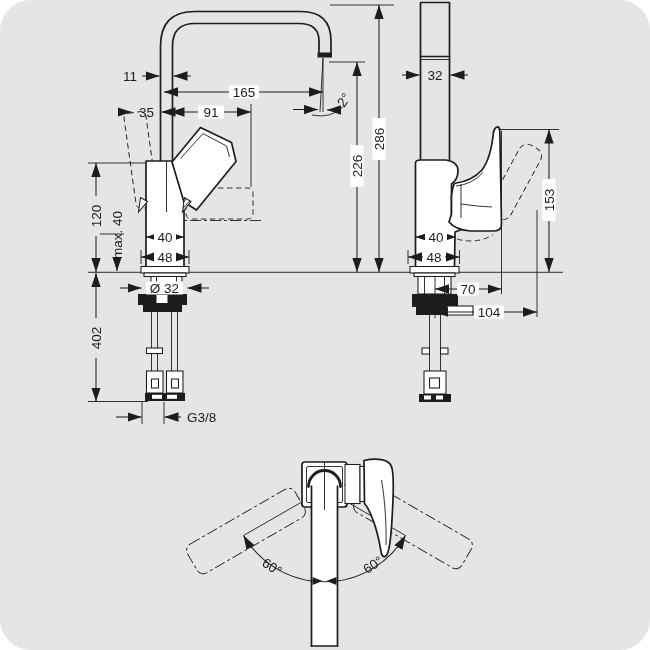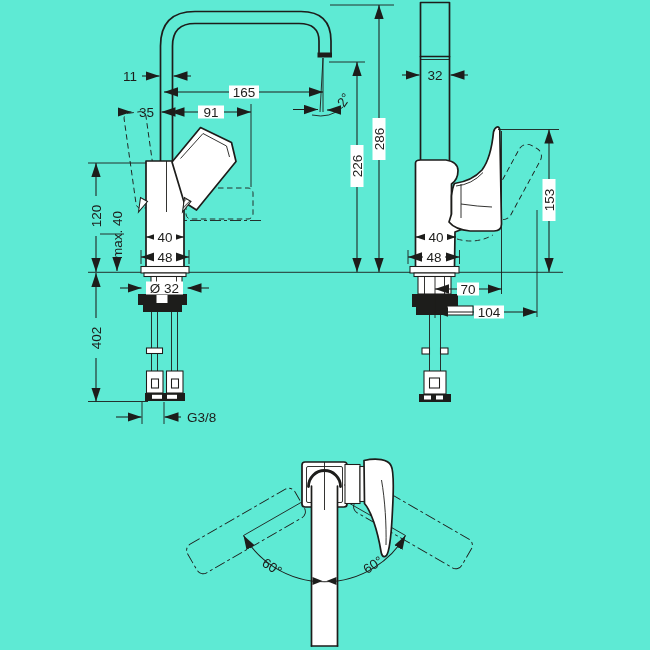--- a/index.html
+++ b/index.html
@@ -1,16 +1,16 @@
 <!DOCTYPE html>
 <html><head>
 <meta charset="utf-8">
 <style>
   html,body{margin:0;padding:0;background:#fff;}
-  .stage{width:650px;height:650px;background:#5eead4;position:relative;overflow:hidden;}
+  .stage{width:650px;height:650px;background:#e5e5e5;position:relative;overflow:hidden;border-radius:31px;}
   svg{display:block;}
   svg text{font-family:"Liberation Sans",sans-serif;font-size:13.5px;fill:#1d1d1b;}
   .ol{fill:none;stroke:#1d1d1b;stroke-width:1.7;stroke-linejoin:round;stroke-linecap:round;}
   .olf{fill:#ffffff;stroke:#1d1d1b;stroke-width:1.7;stroke-linejoin:round;}
   .thin{fill:none;stroke:#1d1d1b;stroke-width:0.9;}
   .dim{fill:none;stroke:#1d1d1b;stroke-width:1.05;}
   .blk{fill:#1d1d1b;stroke:none;}
   .wf{fill:#ffffff;stroke:#1d1d1b;stroke-width:1.05;}
   .wfn{fill:#ffffff;stroke:none;}
   .dash{stroke-dasharray:5.5 3.5;}

